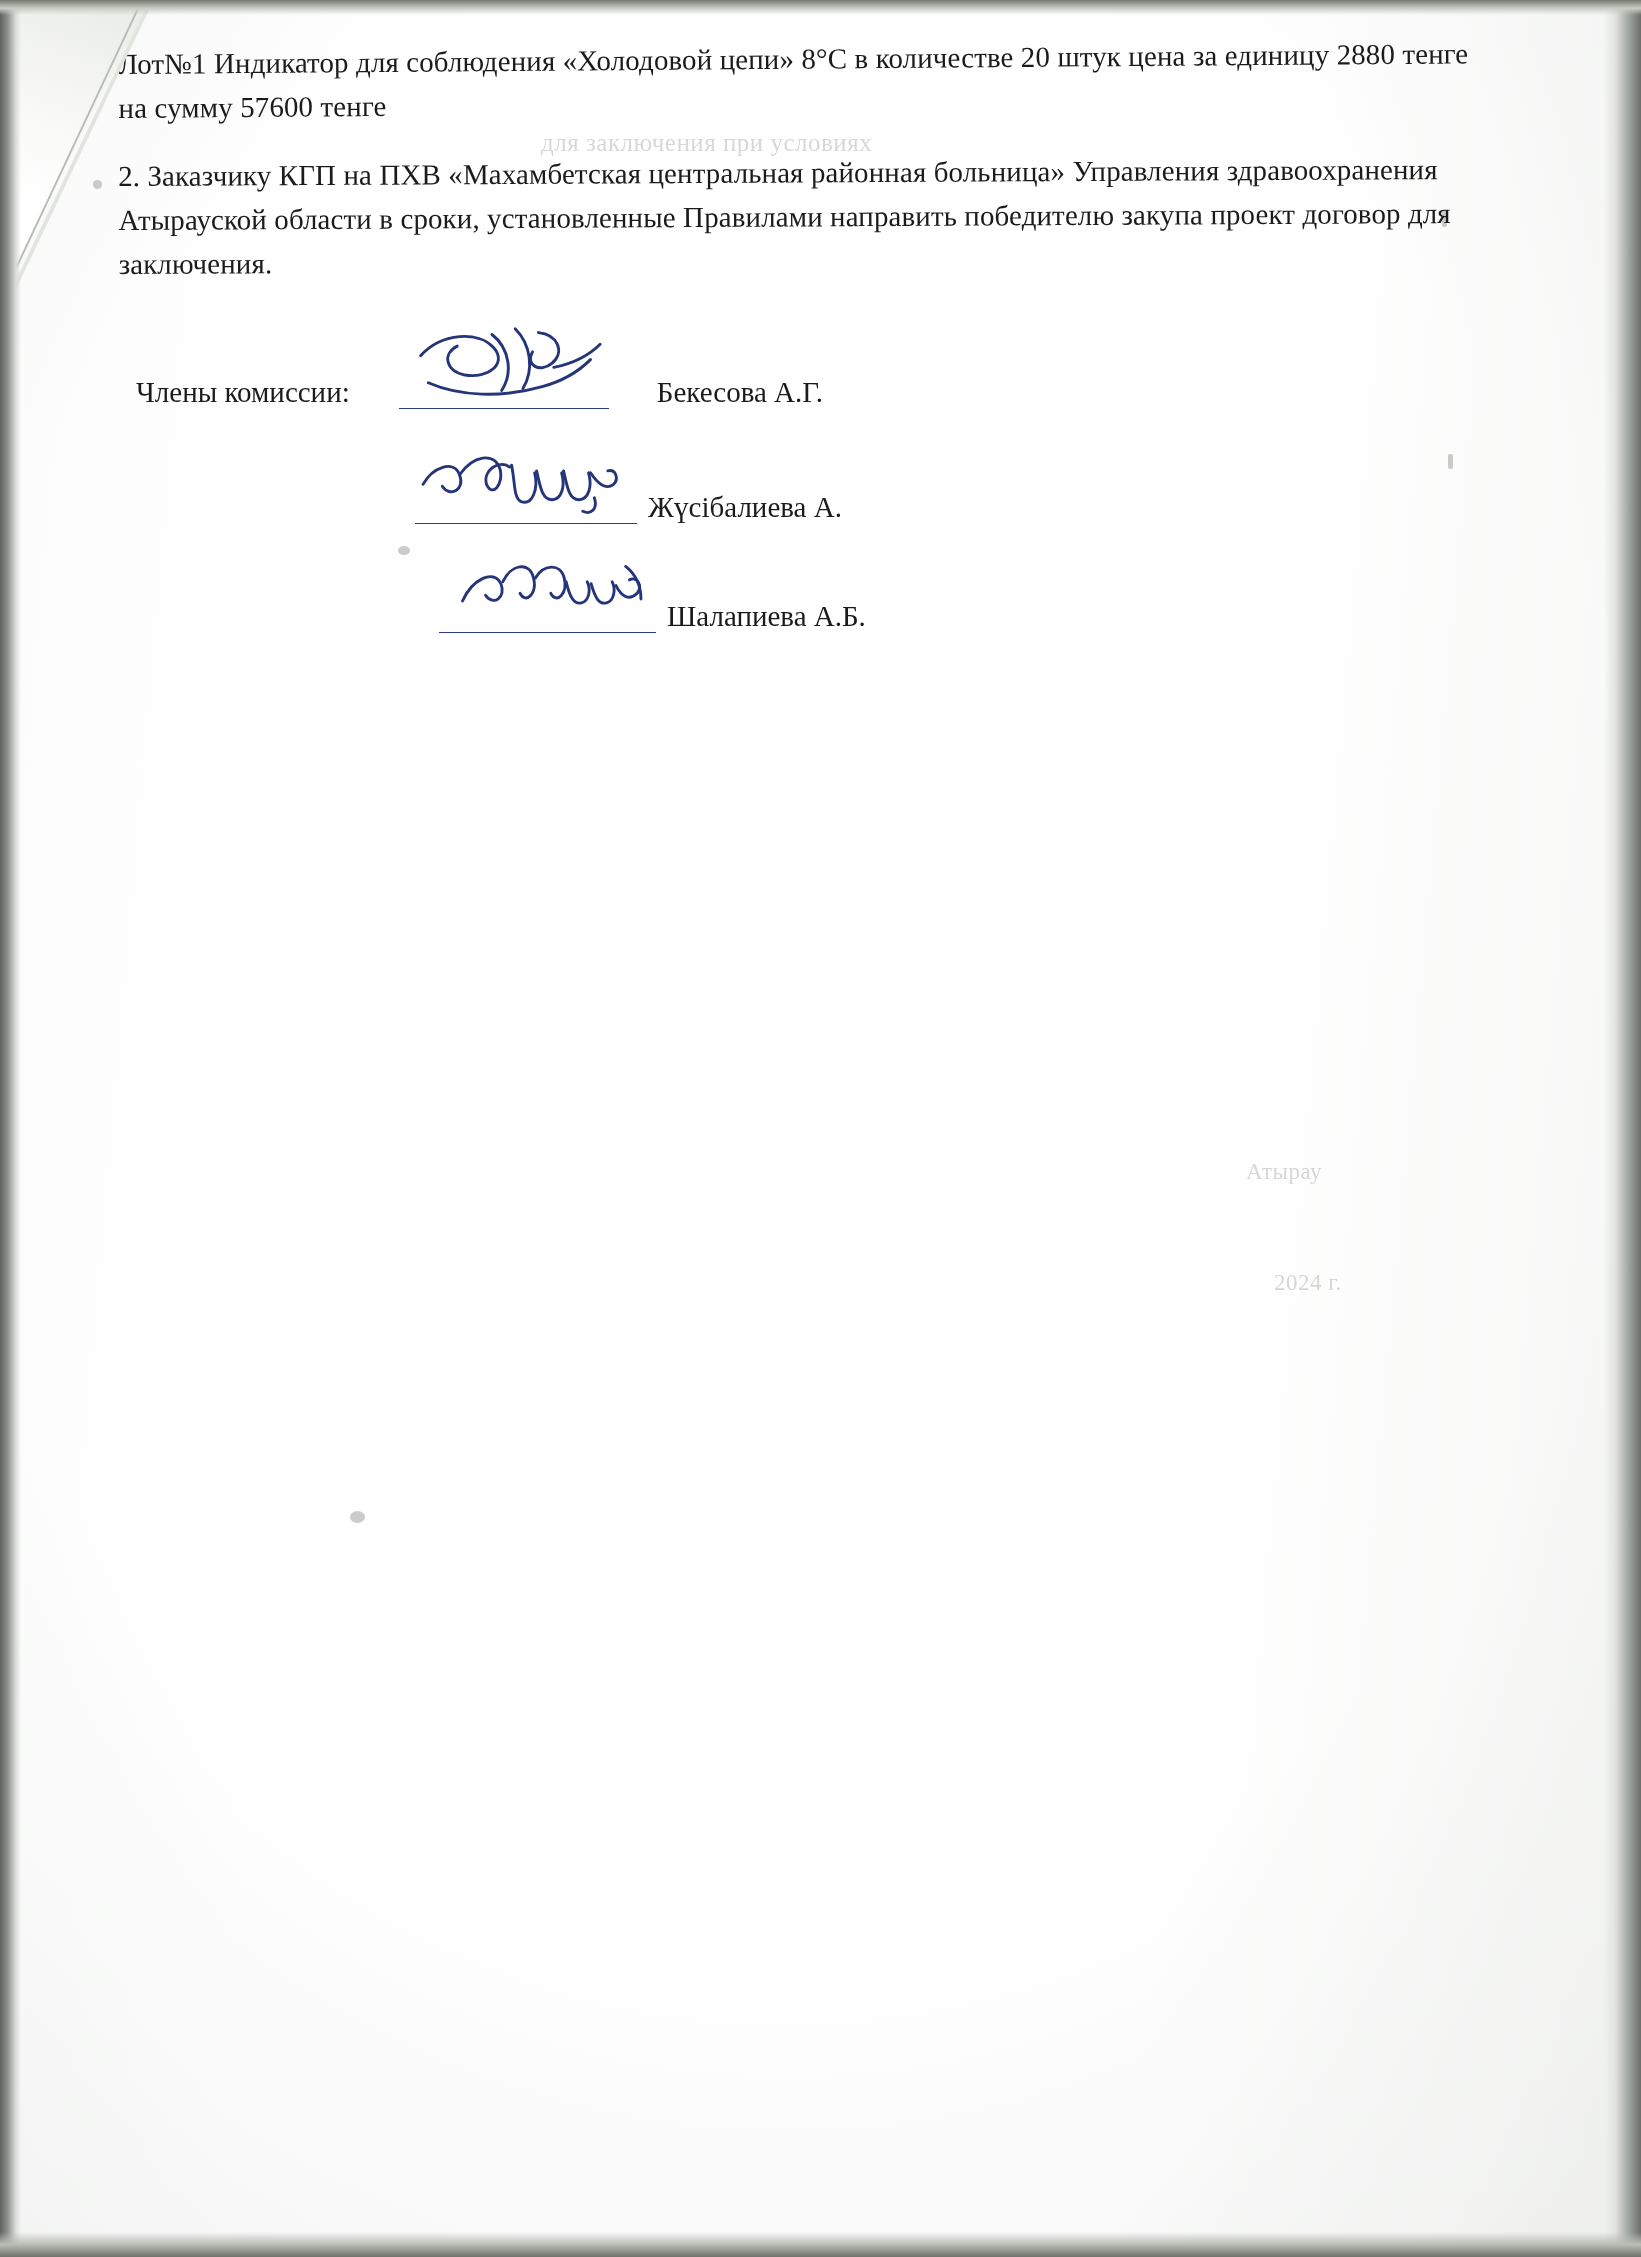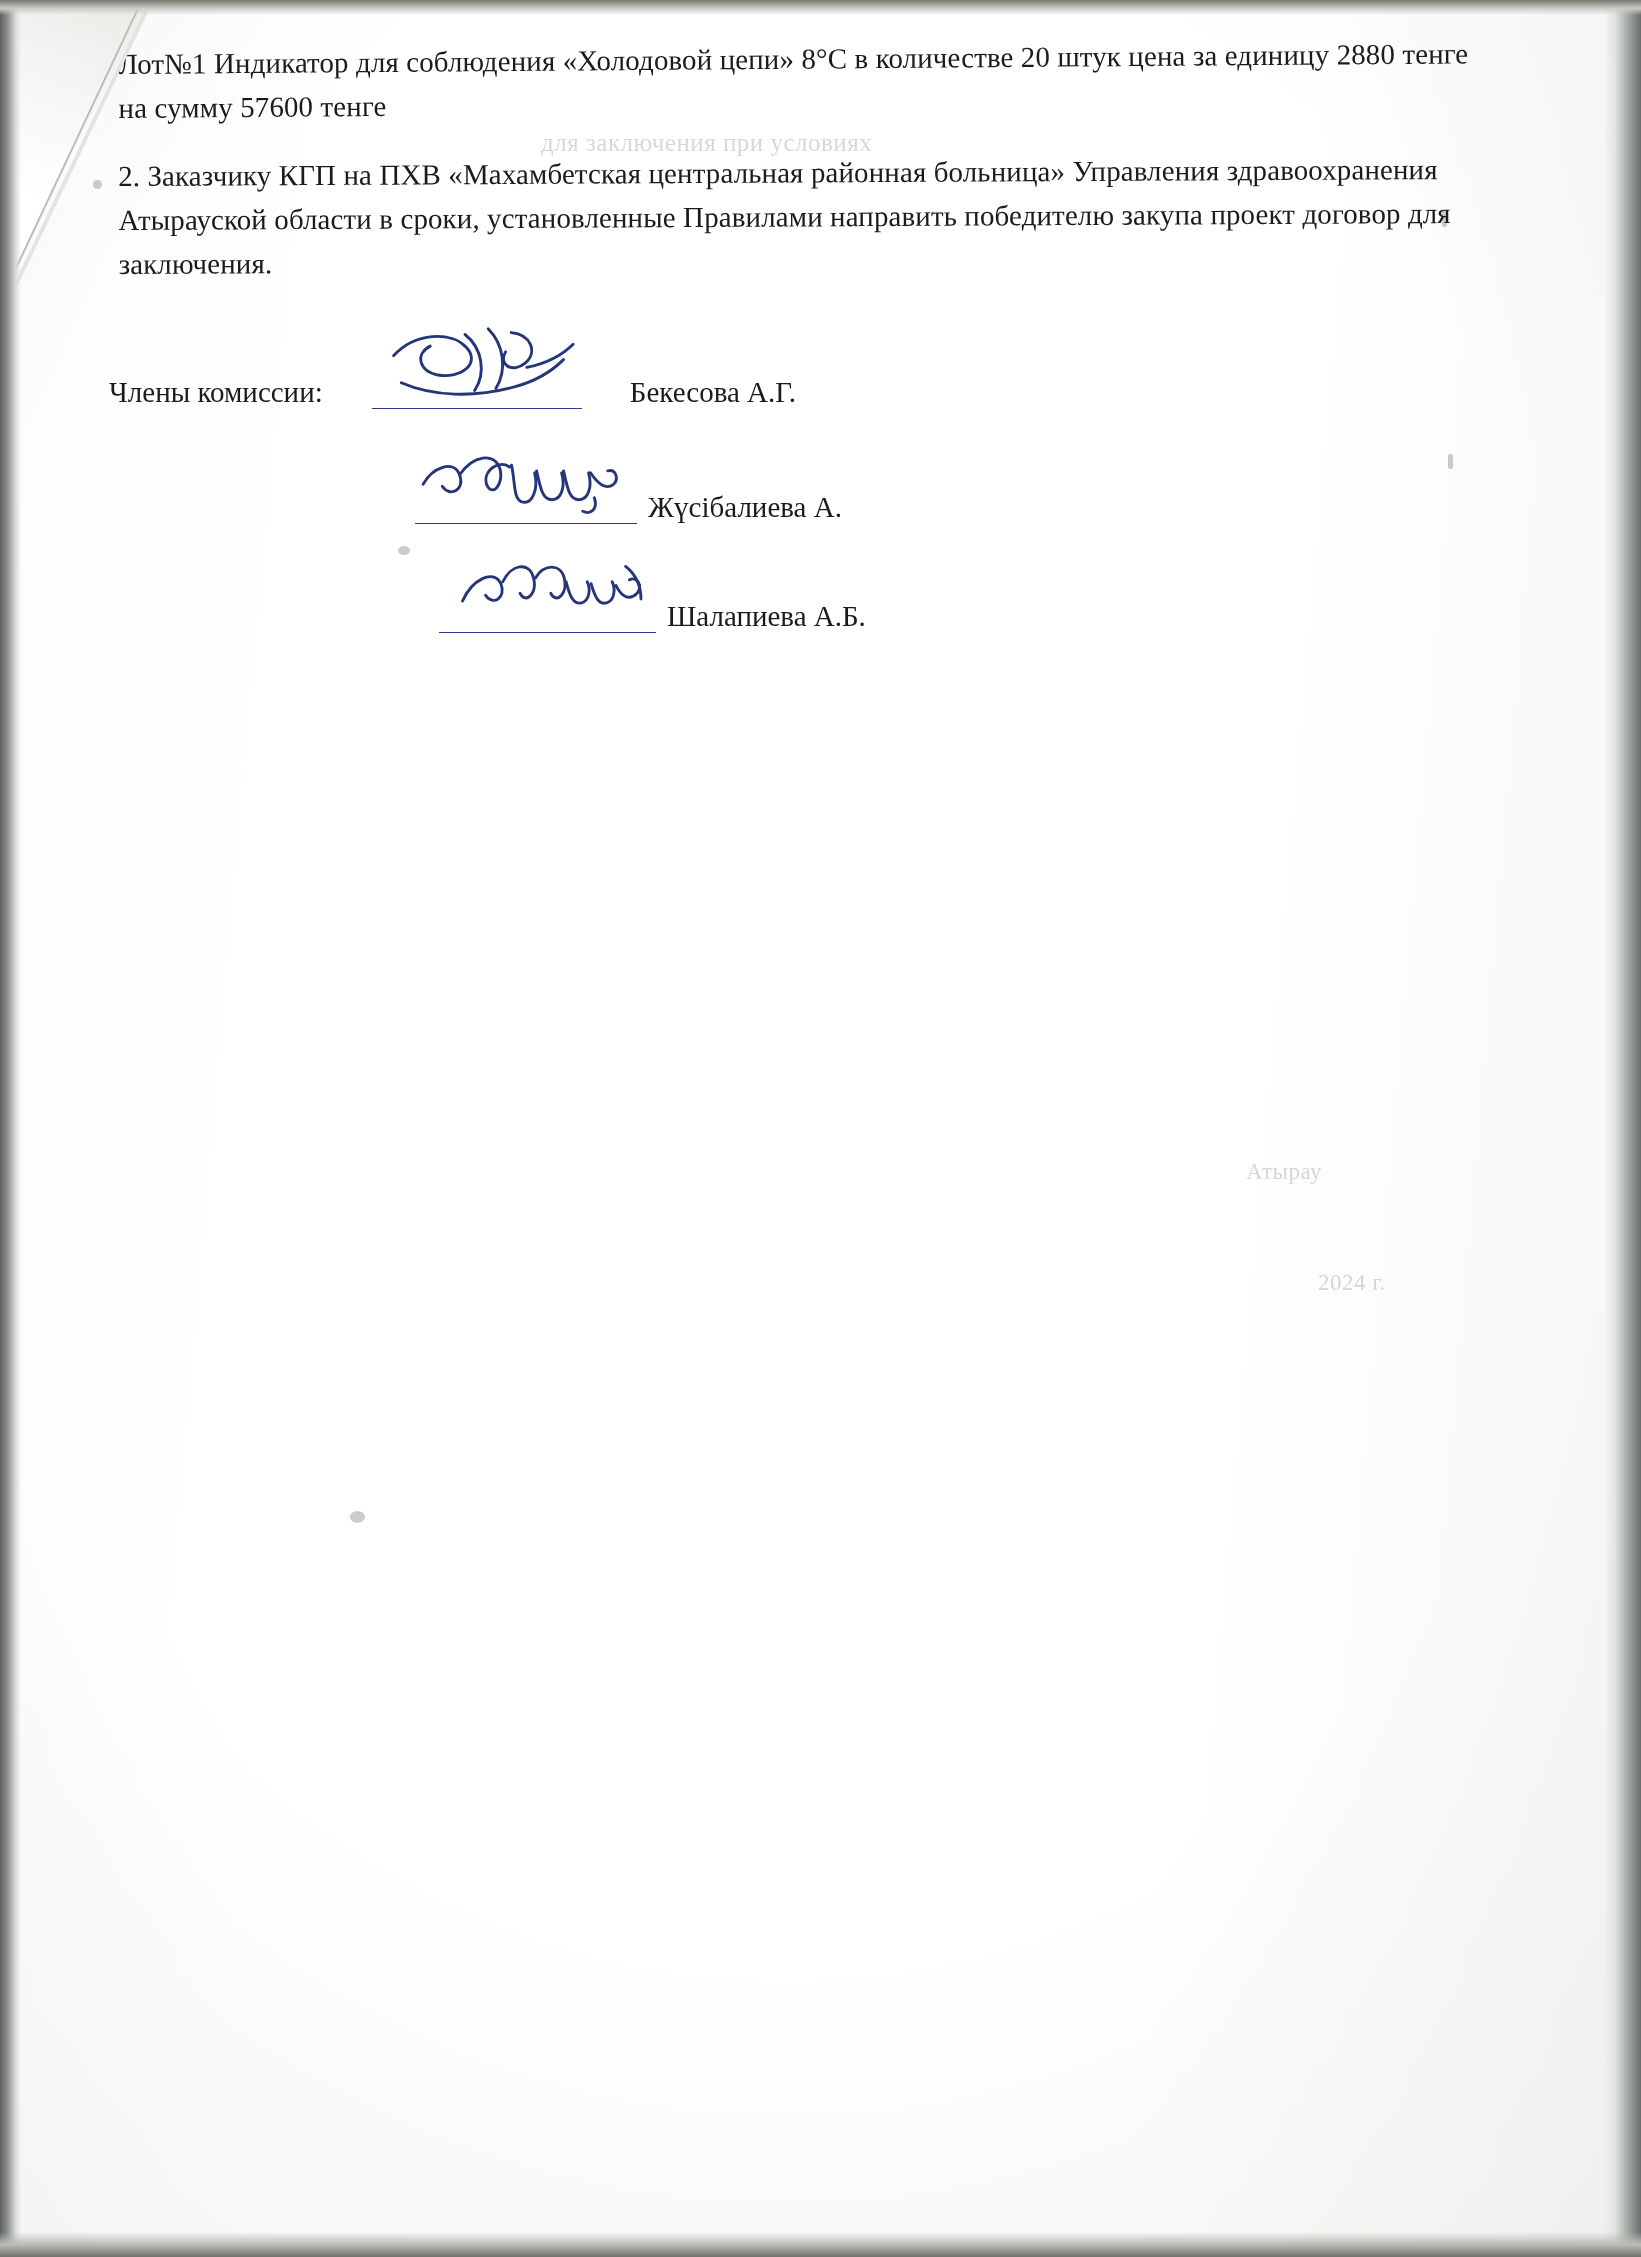--- a/index.html
+++ b/index.html
@@ -147,37 +147,37 @@
 </style>
 </head>
 <body>
 
 <div class="page">
 
   <div class="scan-tint"></div>
 
   <div class="ghost" style="left:541px; top:93px;margin-top:36px;">для заключения при условиях</div>
   <div class="ghost" style="left:1246px; top:1159px; font-size:23px;">Атырау</div>
-  <div class="ghost" style="left:1274px; top:1270px; font-size:23px;margin-left:44px;">2024 г.</div>
+  <div class="ghost" style="left:1274px; top:1270px; font-size:23px;">2024 г.</div>
 
   <div class="speck" style="left:93px; top:180px; width:8.7px; height:8.7px;"></div>
   <div class="speck" style="left:398px; top:546px; width:11.6px; height:8.7px;"></div>
   <div class="speck" style="left:350px; top:1511px; width:15.4px; height:11.6px;"></div>
   <div class="speck" style="left:1448px; top:454px; width:4.8px; height:15.4px; border-radius:1.9px;"></div>
   <div class="speck" style="left:1442px; top:210px; width:4.8px; height:17.4px; border-radius:1.9px;"></div>
   <div class="speck" style="left:1622px; top:1400px; width:6.8px; height:6.8px;"></div>
 
   <div class="content">
 
     <div class="para" id="lot-paragraph">Лот№1 Индикатор для соблюдения «Холодовой цепи» 8°С в количестве 20 штук цена за единицу 2880 тенге на сумму 57600 тенге</div>
 
     <div class="para" id="instruction-paragraph">2. Заказчику КГП на ПХВ «Махамбетская центральная районная больница» Управления здравоохранения Атырауской области в сроки, установленные Правилами направить победителю закупа проект договор для заключения.</div>
 
 
-    <div class="sig-row" style="left:109px; top:375px;gap:36px;">
+    <div class="sig-row" style="left:136px; top:375px;gap:36px;">
       <span class="sig-role">Члены комиссии:</span>
       <span class="sig-line" style="width:210px;">
         <span class="scribble" style="left:9.7px; top:-56px;">
           <svg width="222" height="87" viewBox="0 0 230 90" fill="none" stroke="#24357a" stroke-width="3" stroke-linecap="round">
             <path d="M12 38 C 34 14, 72 12, 88 30 C 102 46, 82 62, 58 58 C 38 54, 34 36, 50 28"></path>
             <path d="M86 16 C 104 30, 108 56, 96 74"></path>
             <path d="M110 10 C 126 26, 130 52, 118 72"></path>
             <path d="M134 14 C 154 16, 162 34, 148 46 C 136 56, 120 48, 128 34"></path>
             <path d="M20 66 C 52 80, 96 82, 138 70 C 160 64, 176 54, 188 42"></path>
             <path d="M150 50 C 170 46, 186 38, 198 26"></path>

